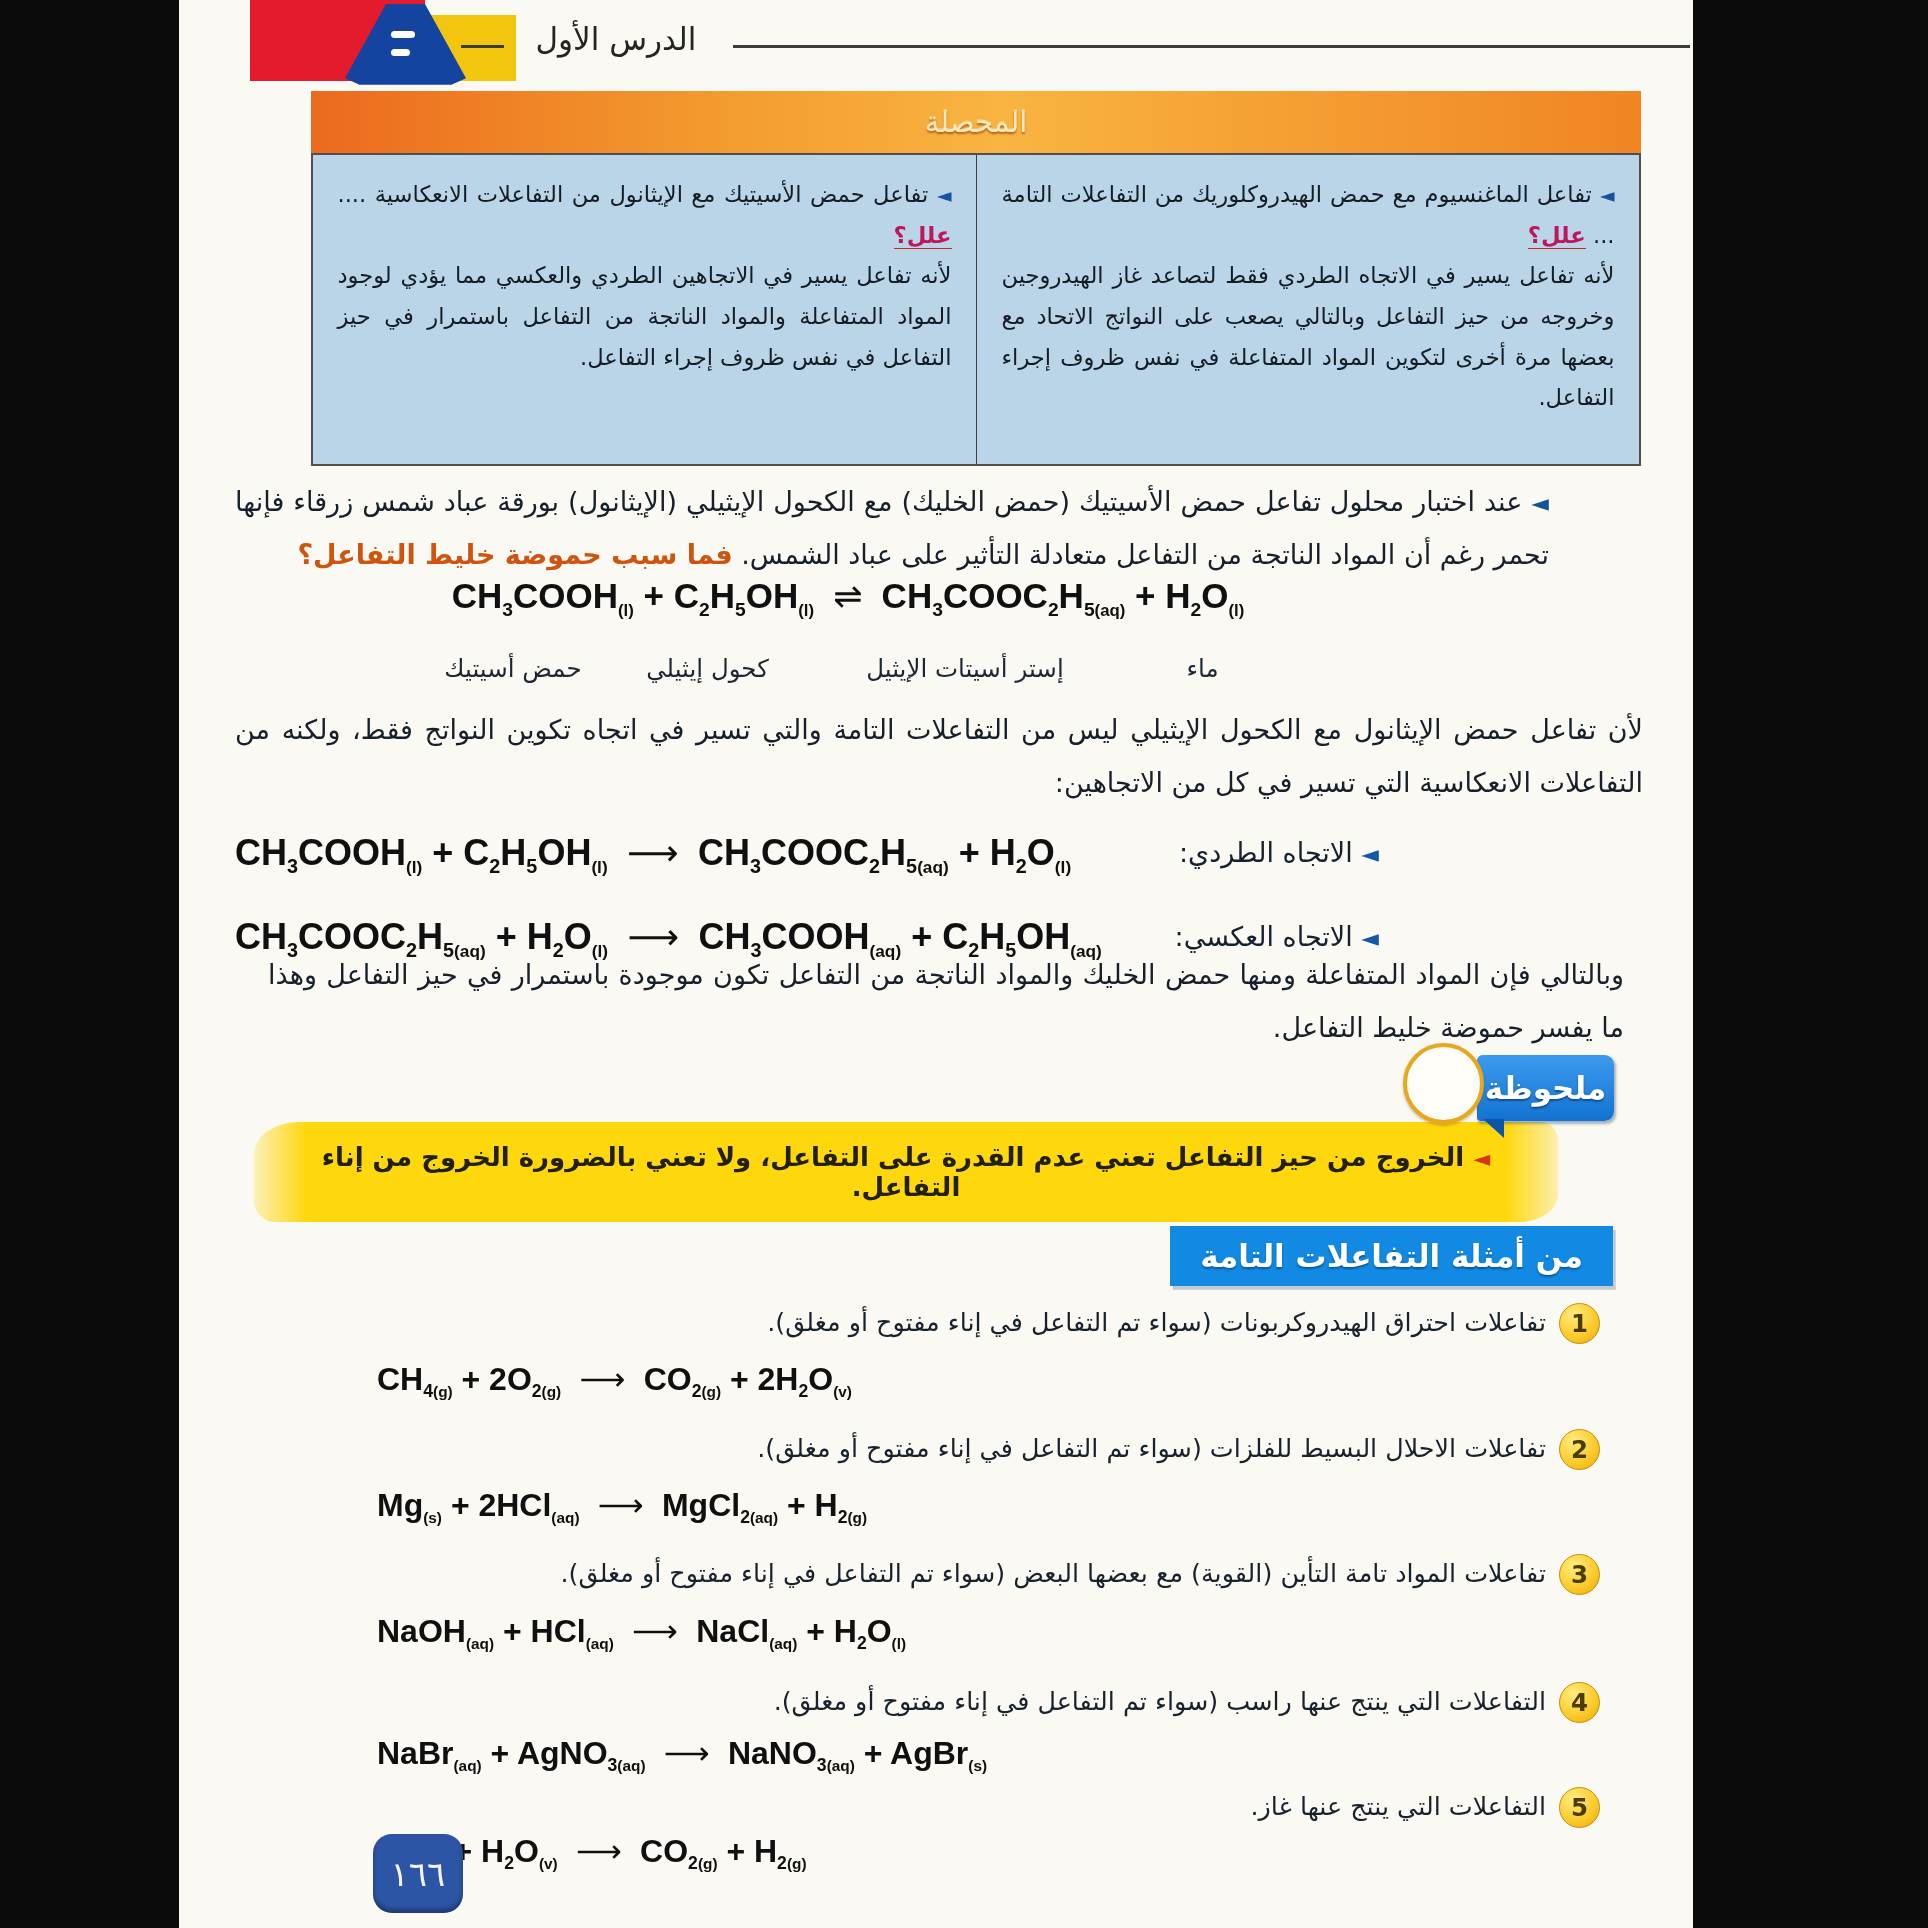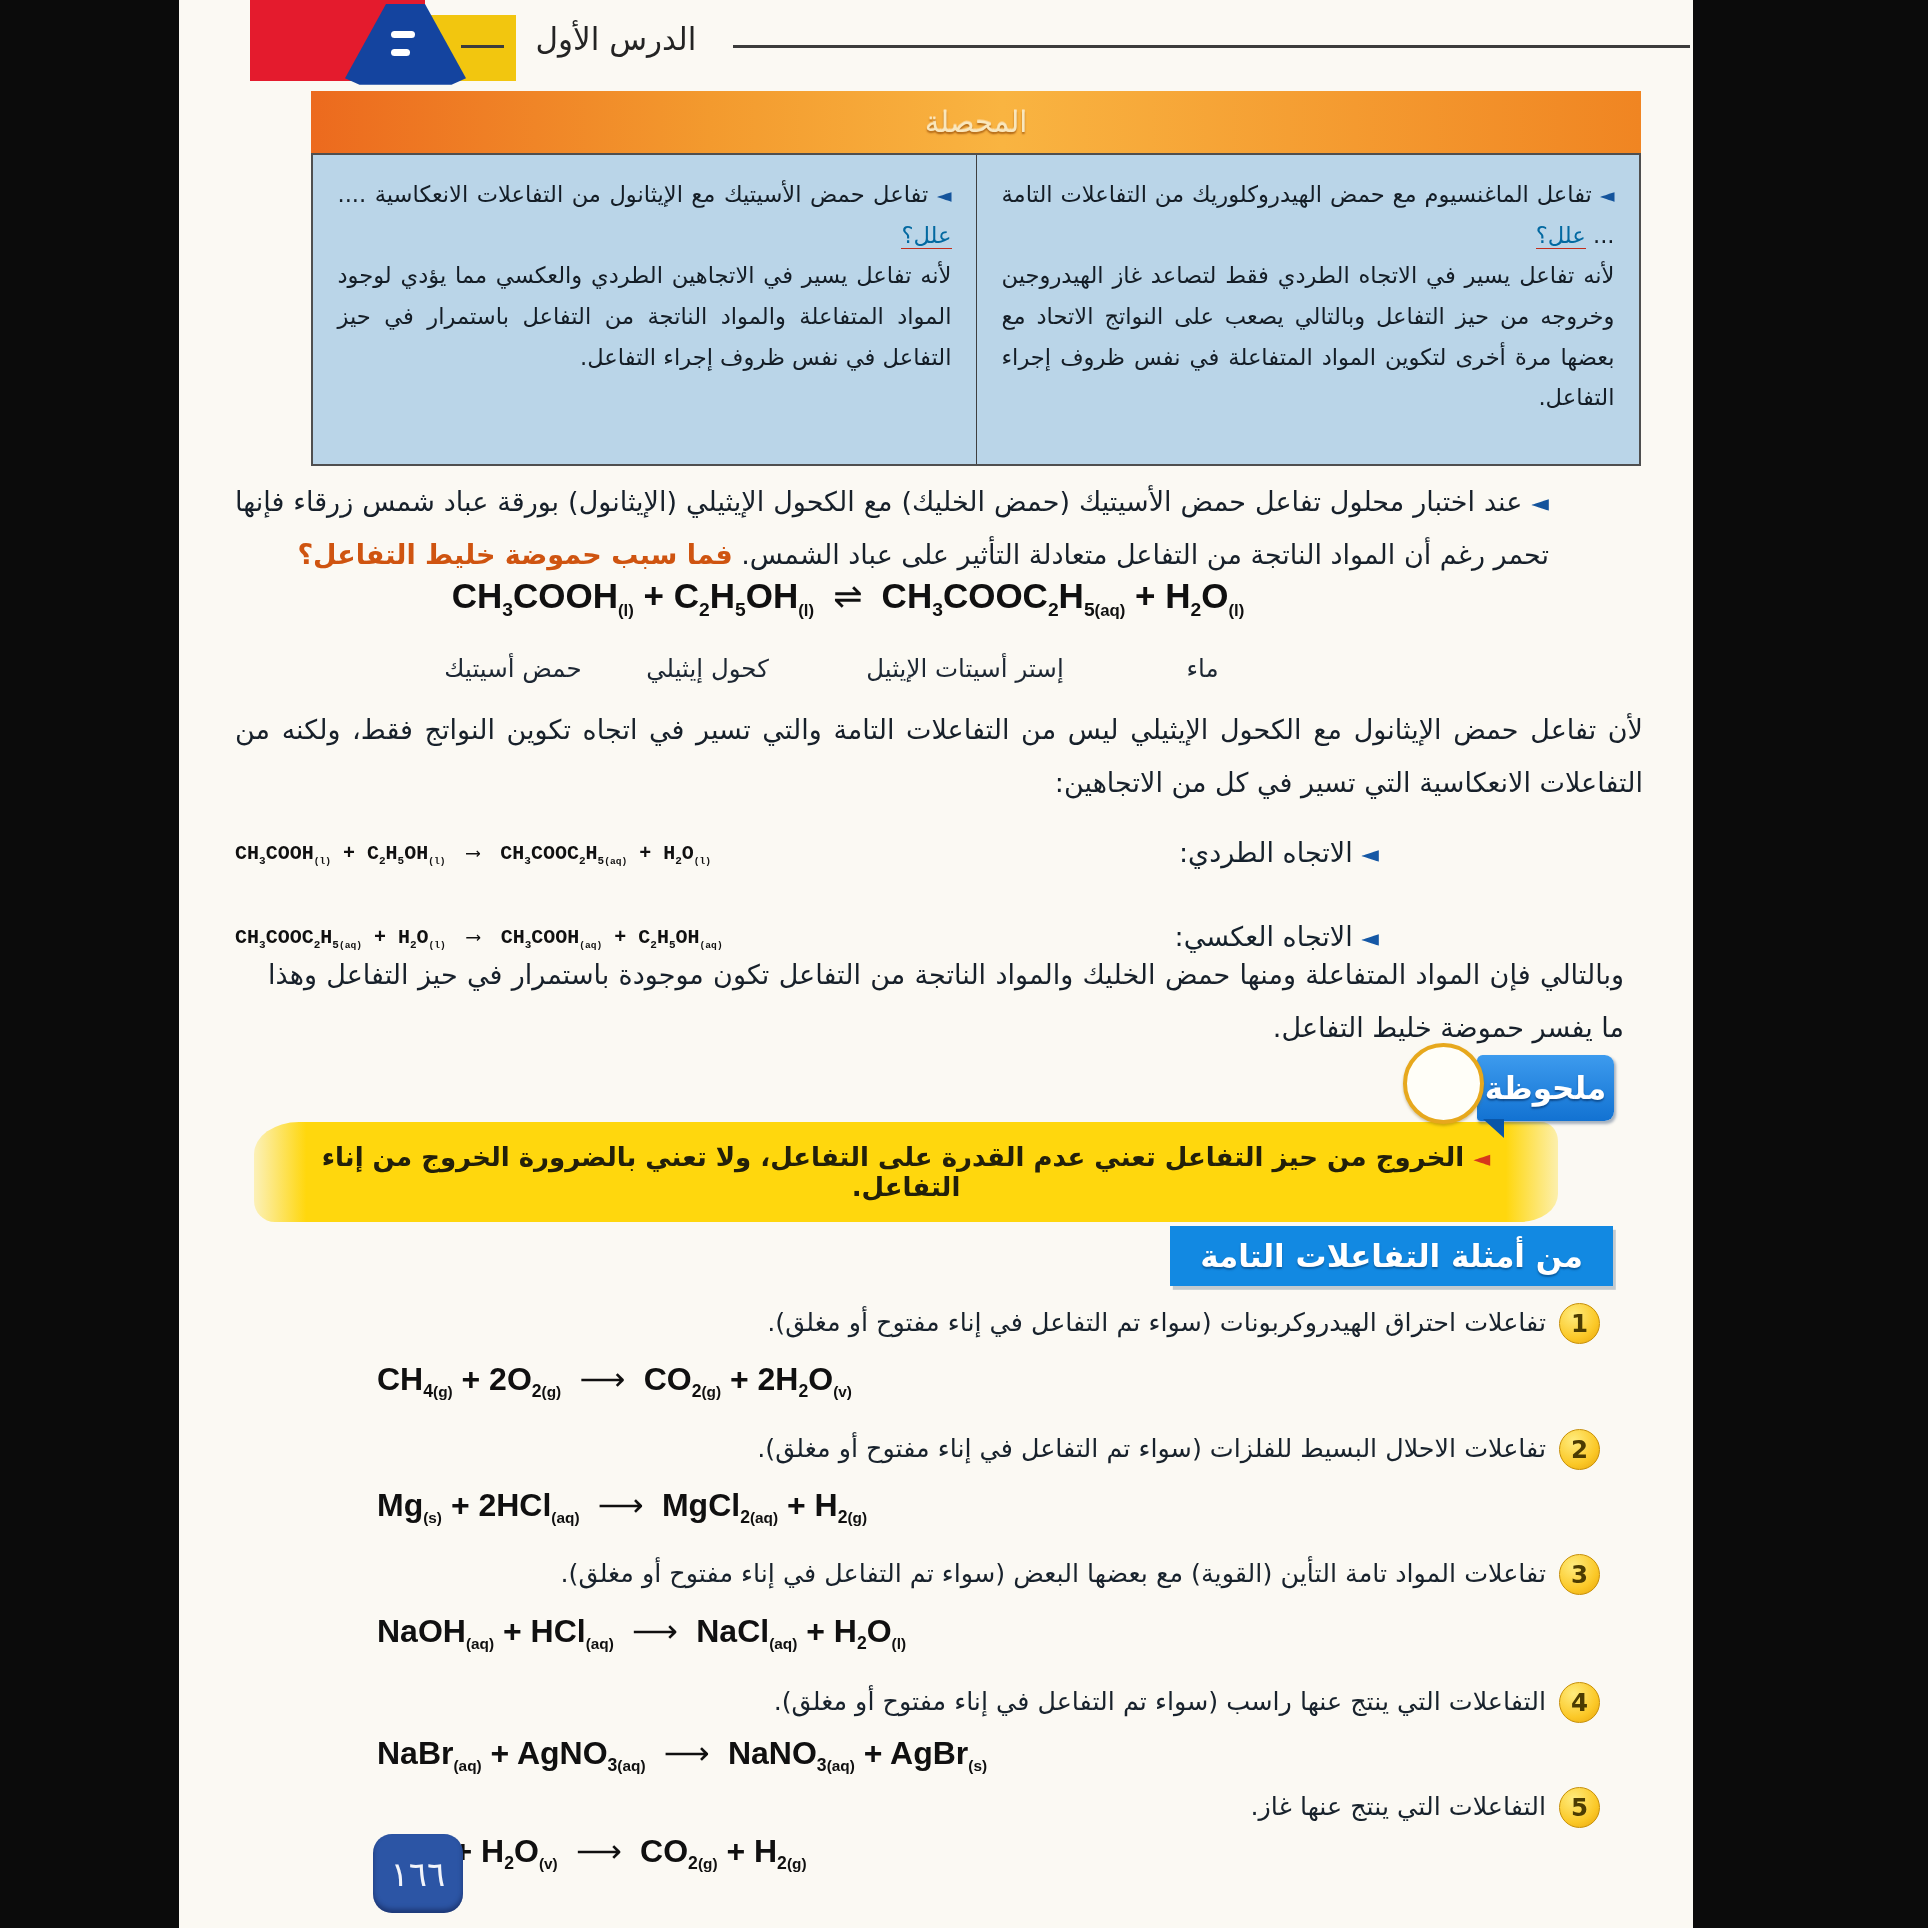--- a/index.html
+++ b/index.html
@@ -44,21 +44,21 @@
   }
   .summary-table {
     position:absolute; left:132px; top:153px; width:1330px; height:313px;
     background:#bad5e8; border:2.8px solid #4f4f4f; display:flex; direction:rtl;
     overflow:hidden;
   }
   .cell { width:50%; padding:19px 24.5px; font-size:22.6px; line-height:1.8;
           text-align:justify; direction:rtl; color:#141d26; }
   .cell-right { border-left:1.9px solid #3f3f3f; }
   .tri { color:#14549c; font-size:0.85em; }
-  .red-q { color:#0369a1; border-bottom:1.9px solid #c22d1c; font-weight:normal; }
+  .red-q { color:#be185d; border-bottom:1.9px solid #c22d1c; font-weight:bold; }
   .q-line { display:block; }
   
   .para { position:absolute; direction:rtl; text-align:justify; font-size:27px;
           line-height:1.95; color:#17202a; }
   .intro   { left:56px; top:476px; width:1314px; }
   .intro .oq { color:#cf5410; font-weight:bold; }
   .explain { left:56px; top:704px; width:1408px; }
   .conclusion { left:89px; top:949px; width:1356px; }
   
   .chem { direction:ltr; font-family:"Liberation Sans", sans-serif;
@@ -74,21 +74,21 @@
   .lab0 { left:254px; width:160px; }
   .lab1 { left:460px; width:137px; }
   .lab2 { left:673px; width:226px; }
   .lab3 { left:981px; width:85px; }
   
   .dir-row { position:absolute; left:56px; width:1144px; height:81px;
              direction:rtl; display:flex; justify-content:space-between;
              align-items:center; }
   .dir-row .dlabel { font-size:27px; color:#15212c; }
   .dir-row .dlabel .tri { color:#1558a5; }
-  .dir-row .chem { font-size:20px;font-family:Liberation Mono, monospace; }
+  .dir-row .chem { font-size:36px; }
   .dir1 { top:812px; }
   .dir2 { top:896px; }
   
   .note-band {
     position:absolute; left:75px; top:1122px; width:1304px; height:100px;
     background:linear-gradient(90deg, rgba(255,216,10,.25) 0%, #ffd70d 4%, #ffd70d 96%, rgba(255,216,10,.3) 100%);
     border-radius:45px 17px 38px 21px / 32px 19px 28px 21px;
     display:flex; align-items:center; direction:rtl;
     padding:0 43px;
   }

